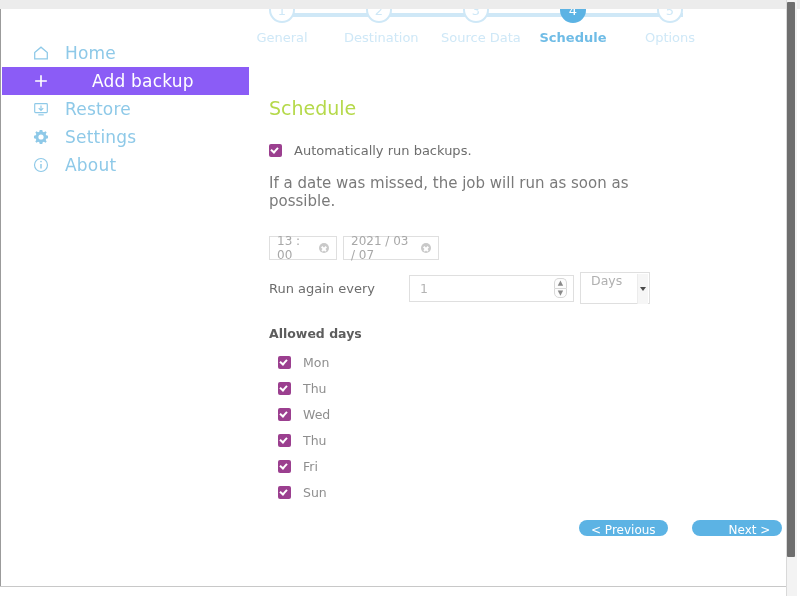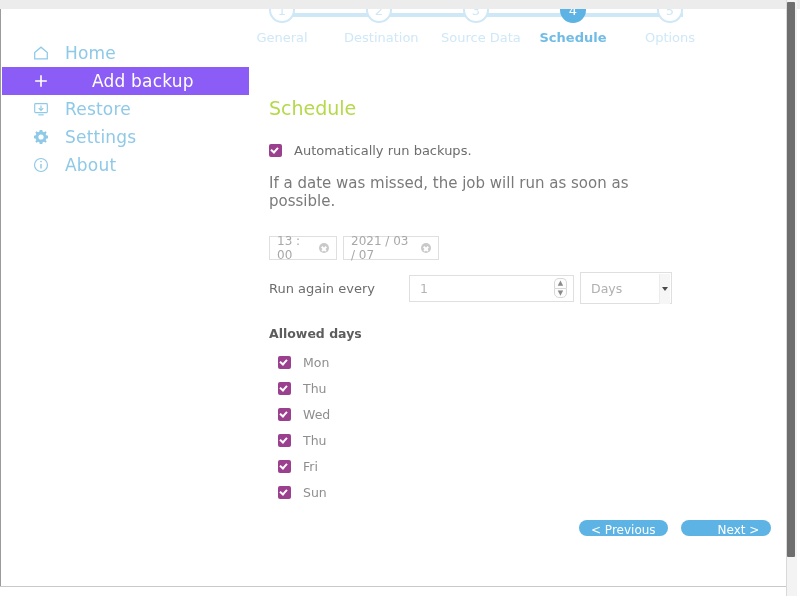--- a/index.html
+++ b/index.html
@@ -278,26 +278,25 @@
     justify-content: center;
     box-sizing: border-box;
     font-size: 7px;
     color: #8a8a8a;
     line-height: 1;
   }
   .spin-btn.up { border-radius: 5px 5px 0 0; border-bottom: none; }
   .spin-btn.down { border-radius: 0 0 5px 5px; }
 
   #unit-select {
-    width: 92px; height: 32px;
+    width: 70px; height: 32px;
     margin-left: 6px;
     border: 1px solid #dfdfdf;
     background: #fff;
     display: flex;
-    align-items: center;
     box-sizing: border-box;
     position: relative;
     cursor: pointer;
   }
   #unit-value {
     flex: 1;
     padding-left: 10px;
     font-size: 12.5px;
     color: #b0b0b0;
   }
@@ -347,21 +346,21 @@
     background: #5cb3e4;
     color: #ffffff;
     font-size: 12px;
     border: none;
     padding: 0 12px;
     border-radius: 9px;
     cursor: pointer;
     font-family: "DejaVu Sans", "Liberation Sans", sans-serif;
     line-height: 20px;
   }
-  #next-btn { margin-left: 13px; padding-left: 37px; }
+  #next-btn { margin-left: 24px; padding-left: 37px; }
 </style>
 </head>
 <body>
 
 <div id="app-window">
 
   <div id="top-strip"></div>
   <div id="window-border-left"></div>
   <div id="window-border-bottom"></div>
 

